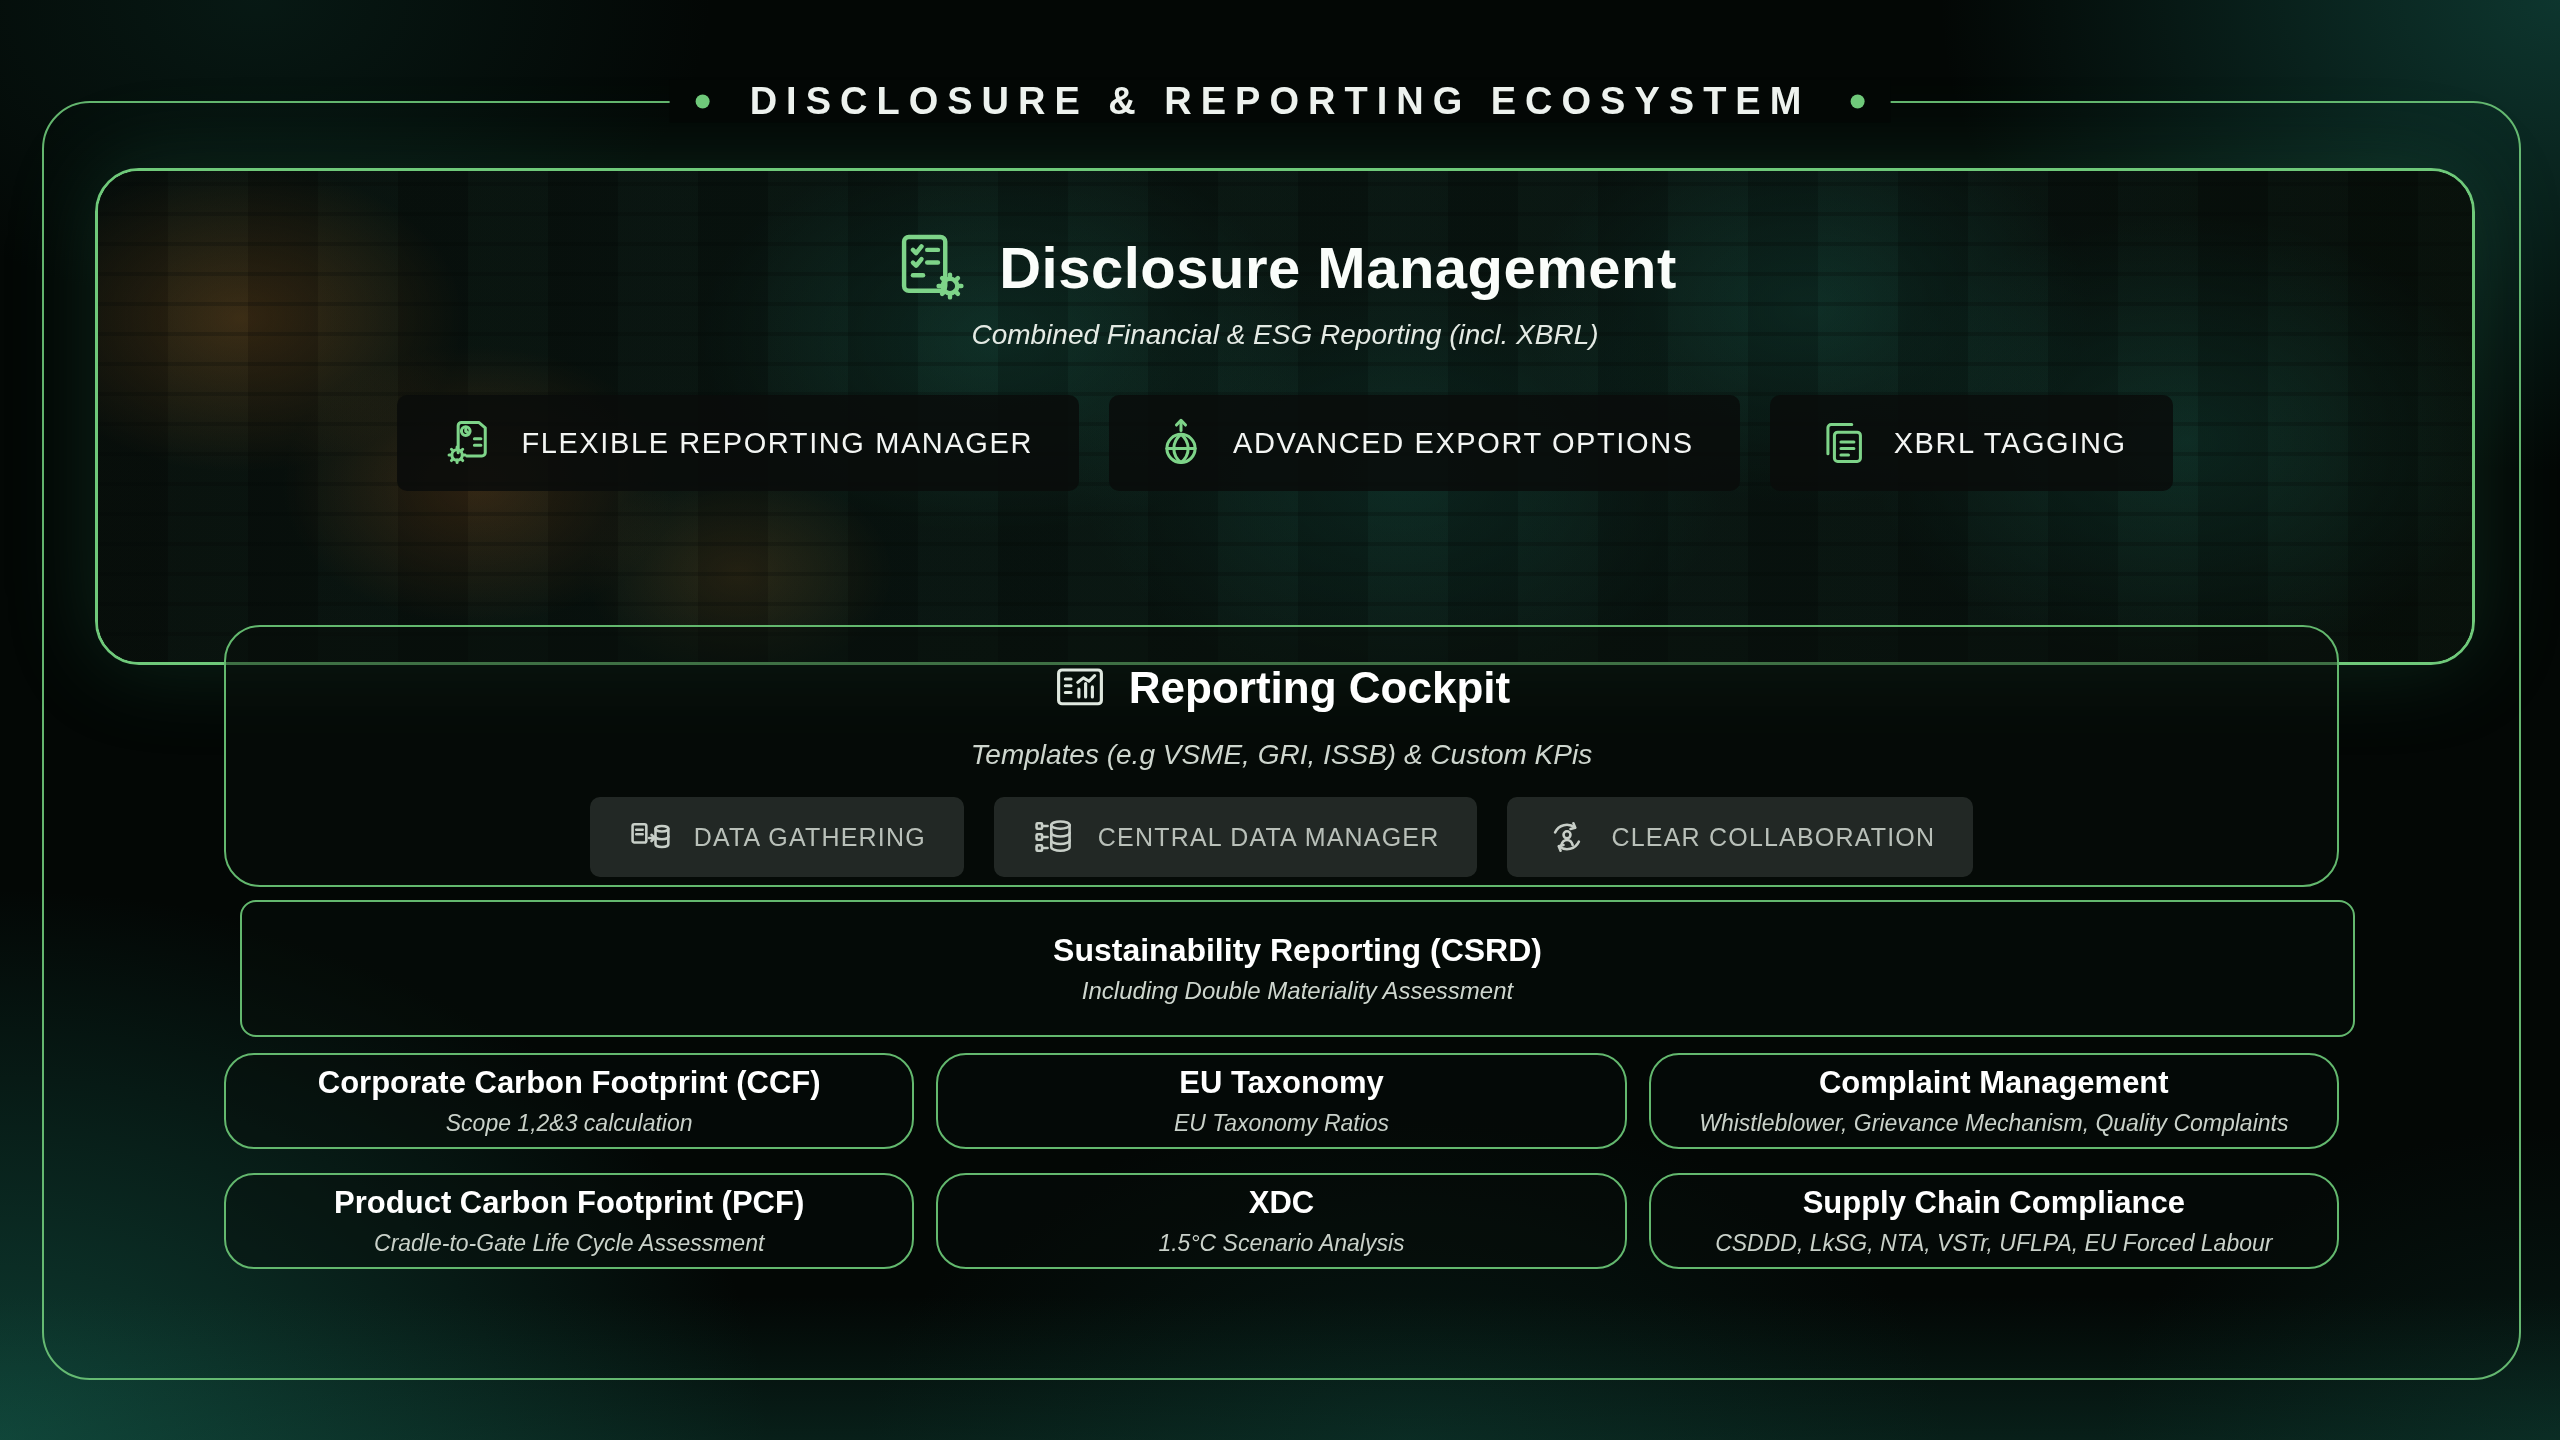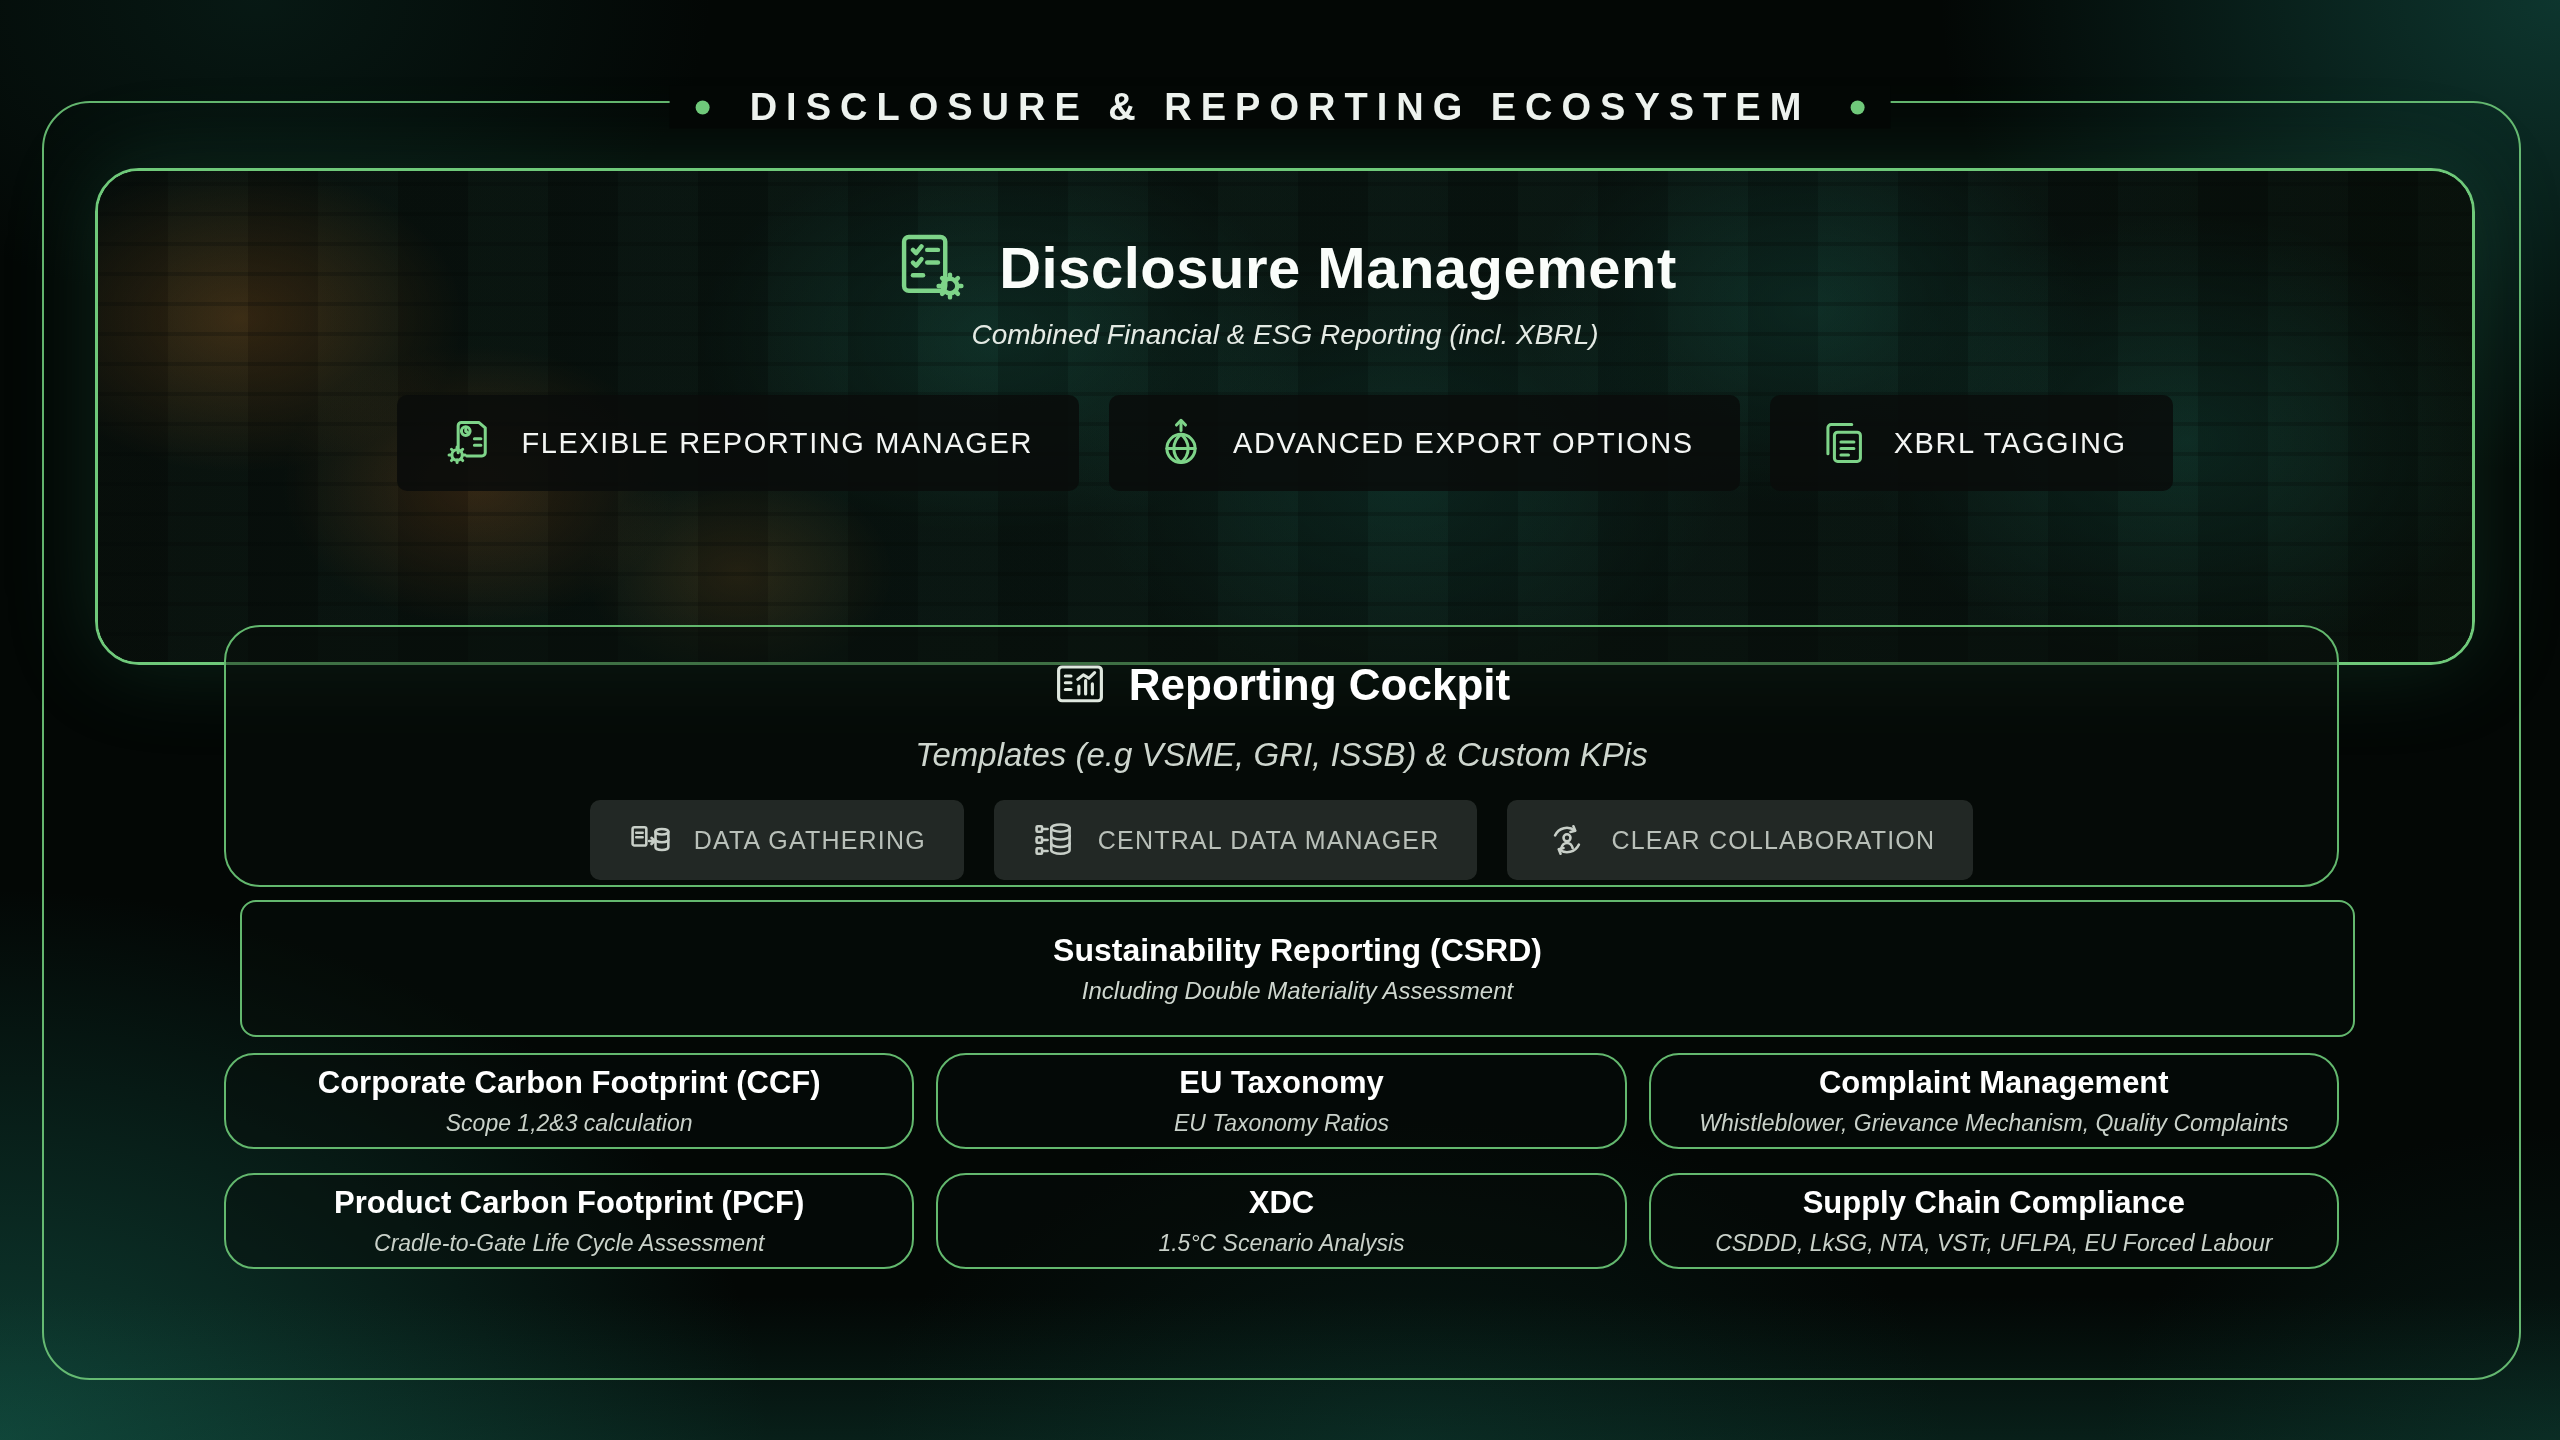--- a/index.html
+++ b/index.html
@@ -15,21 +15,21 @@
       radial-gradient(1200px 860px at 0% 100%, rgba(24,108,90,0.55), rgba(24,108,90,0) 64%),
       radial-gradient(900px 560px at 55% 100%, rgba(14,62,52,0.32), rgba(14,62,52,0) 60%),
       radial-gradient(760px 520px at 100% 100%, rgba(16,72,60,0.30), rgba(16,72,60,0) 60%);
   }
   .frame {
     position:absolute; left:42px; top:101px; width:2479px; height:1279px;
     border:2px solid rgba(111,201,122,0.9); border-radius:48px;
     pointer-events:none;
   }
   .page-title-wrap {
-    position:absolute; top:107px; left:50%; transform:translate(-50%,-50%);
+    position:absolute; top:101px; left:50%; transform:translate(-50%,-50%);
     display:flex; align-items:center; gap:40px;
     background:#030705; padding:0 26px; z-index:3; white-space:nowrap;
   }
   .page-title-wrap h1 {
     margin:0; font-size:38px; font-weight:600; letter-spacing:9px;
     color:#edf2ee;
   }
   .dot { width:14px; height:14px; border-radius:50%; background:#6fc97a; flex:0 0 auto; }
 
   
@@ -81,21 +81,21 @@
   .i44 { width:44px; height:44px; }
 
   
   .panel {
     position:absolute; border:2px solid #63b86e; background:rgba(8,14,11,0.48);
     display:flex; flex-direction:column; align-items:center; justify-content:center;
   }
   .cockpit { left:224px; top:625px; width:2115px; height:262px; border-radius:36px; padding-top:26px; }
   .cockpit-title-row { display:flex; align-items:center; gap:22px; }
   .cockpit-title-row h3 { margin:0; font-size:44px; font-weight:700; color:#ffffff; }
-  .cockpit-subtitle { margin:24px 0 0 0; font-style:italic; font-size:33px; color:#ced6ce; }
+  .cockpit-subtitle { margin:24px 0 0 0; font-style:italic; font-size:28px; color:#ced6ce; }
   .chips { display:flex; align-items:center; gap:30px; margin-top:26px; }
   .chip {
     display:flex; align-items:center; gap:22px;
     background:rgba(142,152,144,0.22); border-radius:10px;
     height:80px; padding:16px 38px;
     color:#b9c0b9; font-size:25px; font-weight:500; letter-spacing:1.2px;
     cursor:pointer;
   }
 
   

